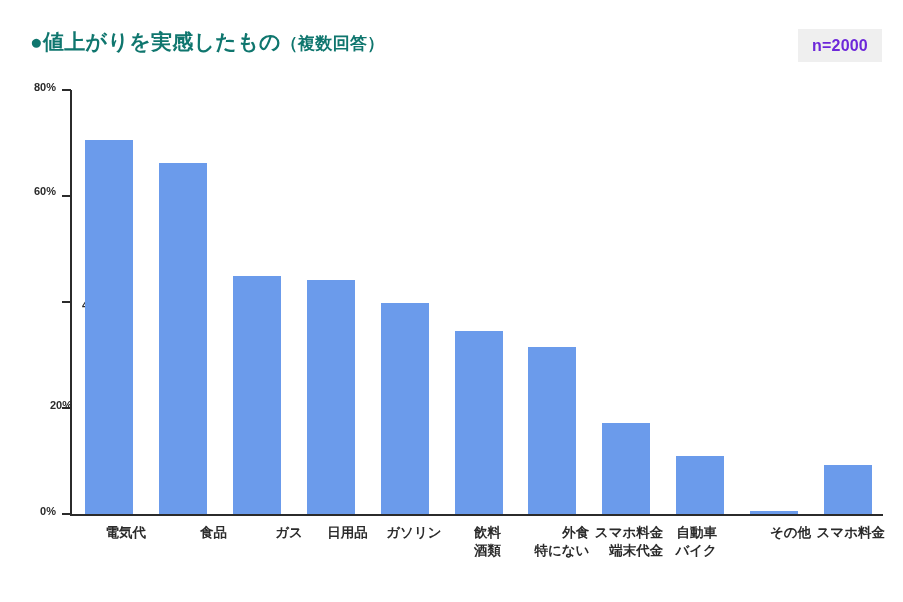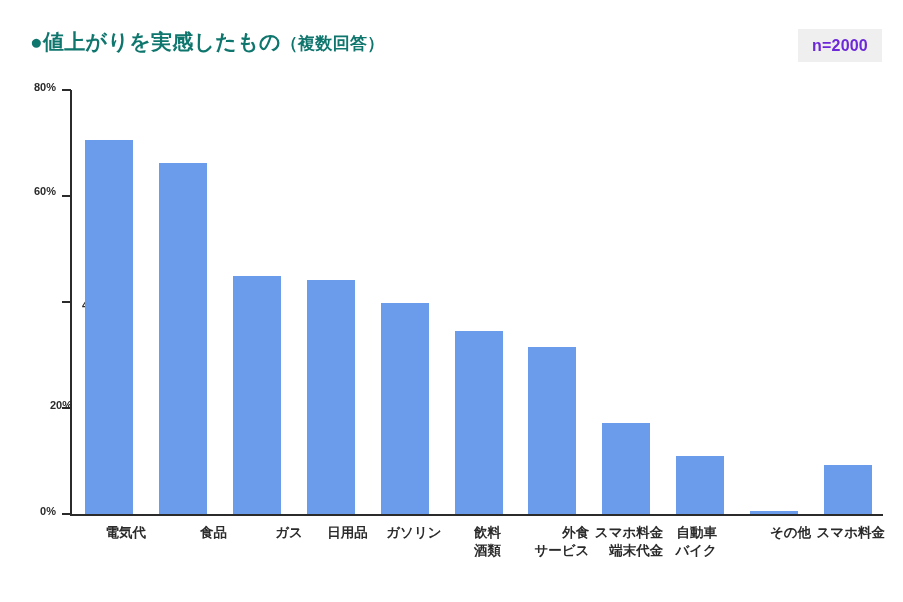--- a/index.html
+++ b/index.html
@@ -168,21 +168,21 @@
     </div>
   <div id="cat-labels">
       <div class="cat-label" style="left: 72px; width: 73.9091px;">電気代</div>
       <div class="cat-label" style="left: 153px; width: 73.9091px;">食品</div>
       <div class="cat-label" style="left: 229px; width: 73.9091px;">ガス</div>
       <div class="cat-label" style="left: 293.727px; width: 73.9091px;">日用品</div>
       <div class="cat-label" style="left: 367.636px; width: 73.9091px;">ガソリン</div>
       <div class="cat-label" style="left: 427px; width: 73.9091px;">飲料
 酒類</div>
       <div class="cat-label" style="left: 515.455px; width: 73.9091px;">外食
-サービス</div>
+特にない</div>
       <div class="cat-label" style="left: 589.364px; width: 73.9091px;">スマホ料金
 端末代金</div>
       <div class="cat-label" style="left: 643px; width: 73.9091px;">自動車
 バイク</div>
       <div class="cat-label" style="left: 737.182px; width: 73.9091px;">その他</div>
       <div class="cat-label" style="left: 811.091px; width: 73.9091px;">スマホ料金</div>
     </div>
 </div>
 
 </body></html>

